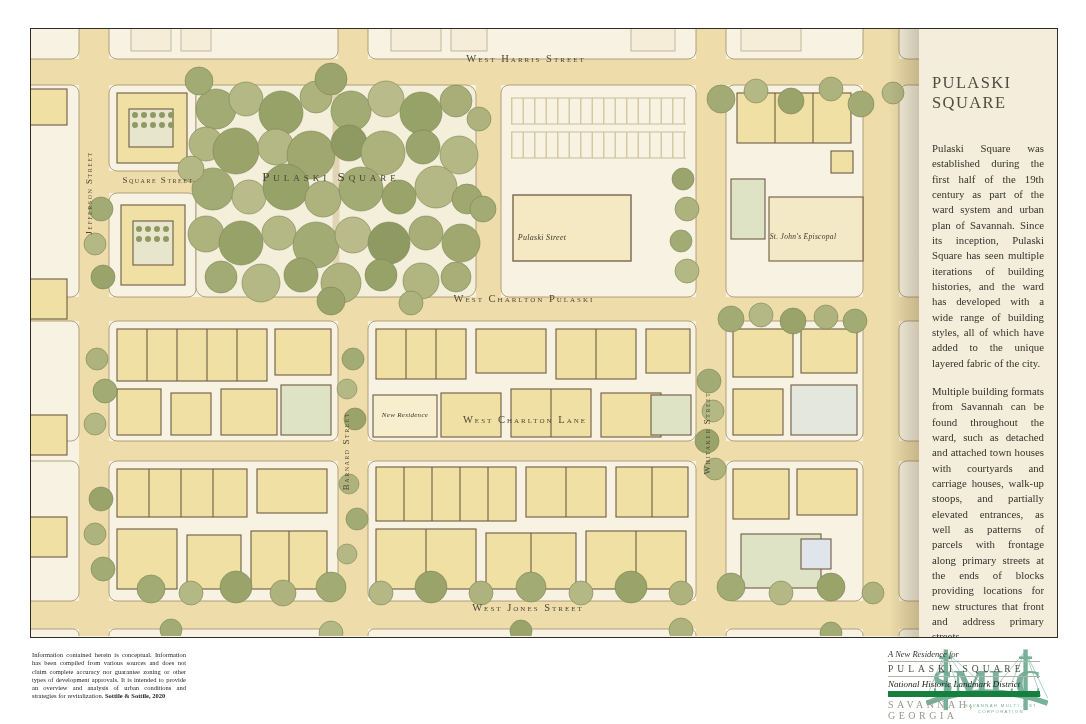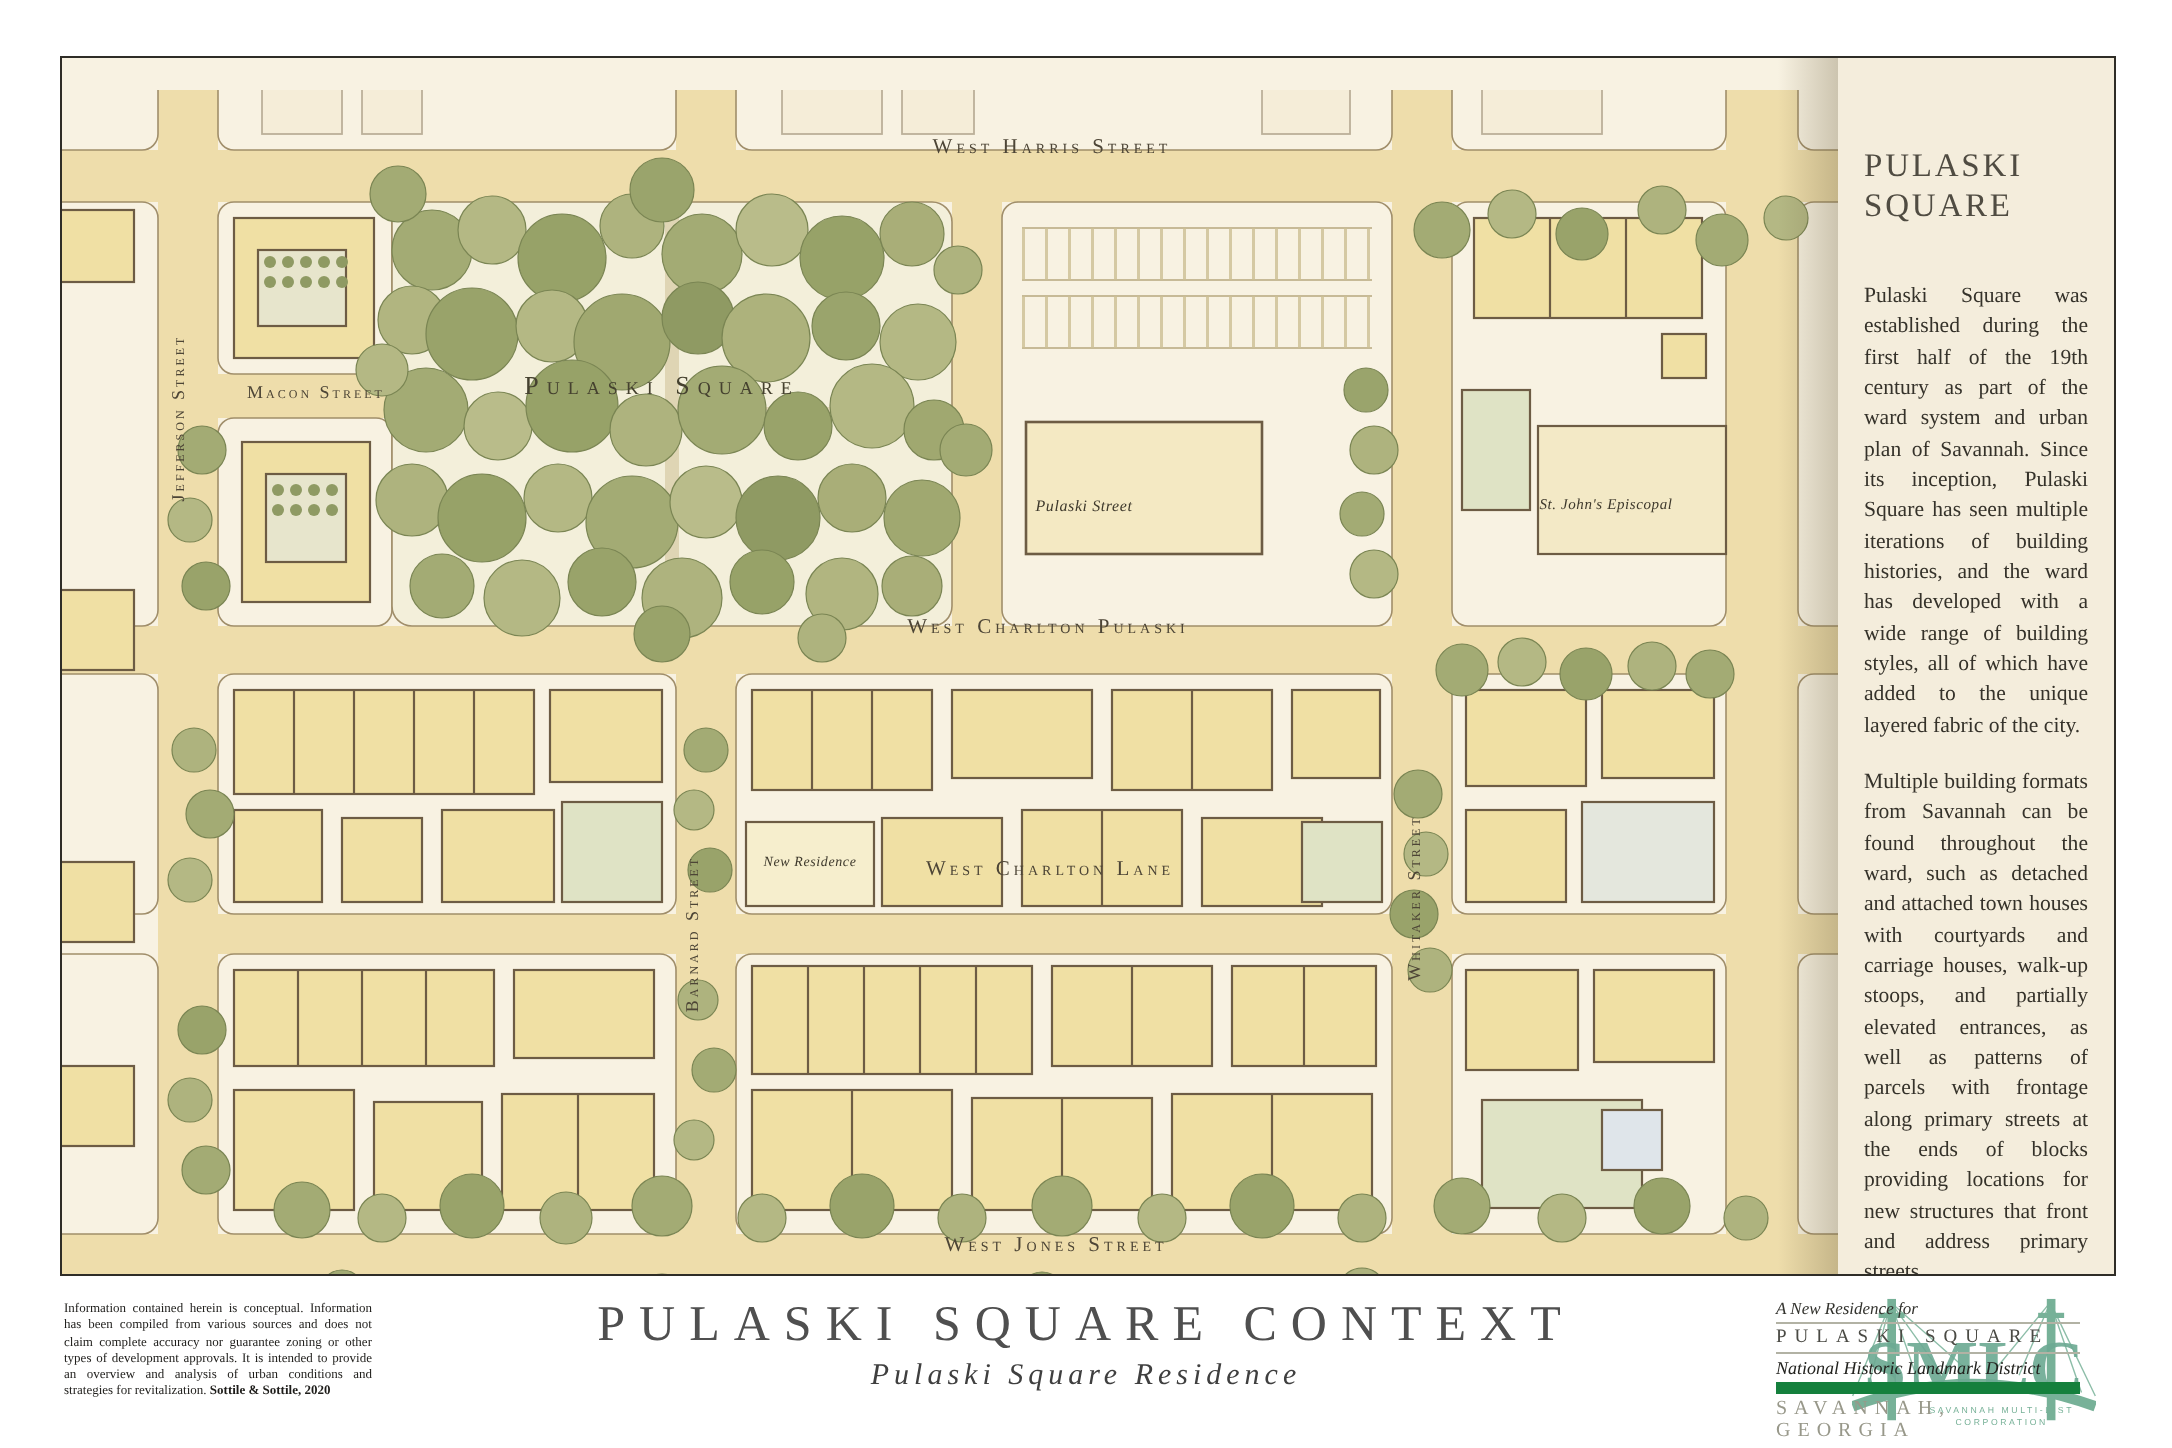--- a/index.html
+++ b/index.html
@@ -1,20 +1,20 @@
 <!DOCTYPE html>
 <html><head>
 <meta charset="utf-8">
 <style>
   html,body{margin:0;padding:0;background:#ffffff;width:1086px;height:724px;overflow:hidden;
     font-family:"Liberation Serif",serif;}
   .page{position:relative;width:1086px;height:724px;background:#fff;}
   .frame{position:absolute;left:30px;top:28px;width:1028px;height:610px;
     border:1.5px solid #2f2d27;box-sizing:border-box;background:#f8f2e2;overflow:hidden;}
-  .map{position:absolute;inset:0;margin-top:16px;}
+  .map{position:absolute;inset:0;}
   .map svg{position:absolute;left:0;top:0;}
   .label{position:absolute;transform:translate(-50%,-50%);white-space:nowrap;
     font-family:"Liberation Serif",serif;color:#4d4536;}
   .slabel{font-variant:small-caps;letter-spacing:2px;font-size:10.5px;}
   .small{font-size:9px;letter-spacing:1.5px;}
   .park-title{font-size:13px;letter-spacing:4px;color:#45412f;}
   .vlabel{transform:translate(-50%,-50%) rotate(-90deg);}
   .ilabel{font-style:italic;font-size:8px;color:#3e392c;letter-spacing:.3px;}
   .ilabel.two{white-space:normal;text-align:center;line-height:1.15;font-size:7px;width:50px;}
   .sidebar{position:absolute;right:0;top:0;bottom:0;width:138px;background:#f4eddc;z-index:3;
@@ -331,21 +331,21 @@
             <circle cx="135" cy="200" r="3"></circle>
             <circle cx="108" cy="210" r="3"></circle>
               <circle cx="117" cy="210" r="3"></circle>
               <circle cx="126" cy="210" r="3"></circle>
             <circle cx="135" cy="210" r="3"></circle>
           </g>
         </g>
       </svg>
 
       <div class="label slabel" style="left:495px;top:29px">West Harris Street</div>
-      <div class="label slabel small" style="left:127px;top:151px">Macon Street</div>
+      <div class="label slabel small" style="left:127px;top:151px">Square Street</div>
       <div class="label slabel small vlabel" style="left:58px;top:164px">Jefferson Street</div>
       <div class="label park-title" style="left:300px;top:148px;font-variant:small-caps">Pulaski Square</div>
       <div class="label slabel" style="left:493px;top:269px">West Charlton Pulaski</div>
       <div class="label ilabel" style="left:511px;top:208px">Pulaski Street</div>
       <div class="label ilabel" style="left:772px;top:207px;font-size:7.5px">St. John's Episcopal</div>
       <div class="label ilabel two" style="left:374px;top:386px">New Residence</div>
       <div class="label slabel" style="left:494px;top:390px">West Charlton Lane</div>
       <div class="label slabel small vlabel" style="left:315px;top:422px">Barnard Street</div>
       <div class="label slabel small vlabel" style="left:676px;top:404px">Whitaker Street</div>
       <div class="label slabel" style="left:497px;top:578px">West Jones Street</div>
@@ -358,24 +358,20 @@
 
     </aside>
   </div>
 
   <div class="footer">
     <div class="disclaimer">
       <span>Information contained herein is conceptual. Information has been compiled from various sources and does not claim complete accuracy nor guarantee zoning or other types of development approvals. It is intended to provide an overview and analysis of urban conditions and strategies for revitalization.</span>
       <b>Sottile &amp; Sottile, 2020</b>
     </div>
 
-    <div class="title-block">
-      <div class="main-title">PULASKI SQUARE CONTEXT</div>
-      <div class="sub-title">Pulaski Square Residence</div>
-    </div>
 
     <svg class="logo" width="122" height="78" viewBox="0 0 140 90" opacity="0.9">
       <g stroke="#69a98d" fill="#69a98d">
         <rect x="20" y="4" width="5" height="70" stroke="none"></rect>
         <rect x="112" y="4" width="5" height="70" stroke="none"></rect>
         <rect x="15" y="12" width="15" height="3" stroke="none"></rect>
         <rect x="107" y="12" width="15" height="3" stroke="none"></rect>
         <path d="M0,66 Q68,40 140,66" fill="none" stroke-width="6"></path>
         <g stroke-width="0.8" opacity="0.85">
           <line x1="22" y1="6" x2="0" y2="60"></line>

